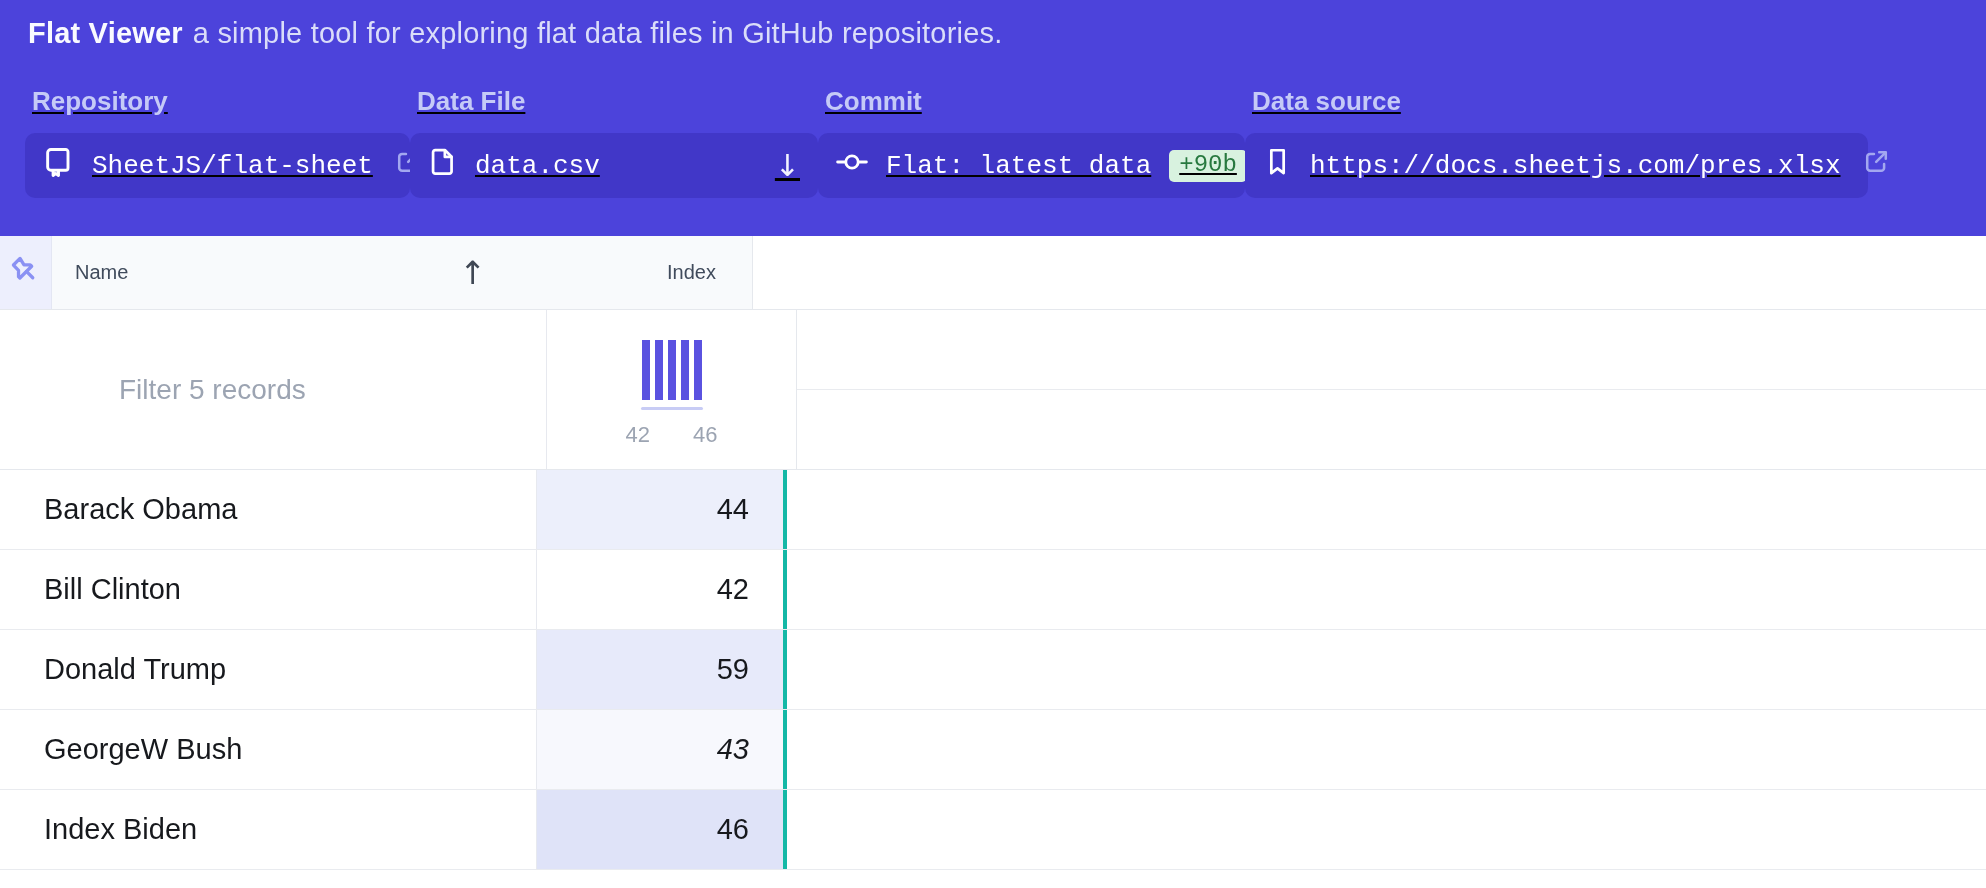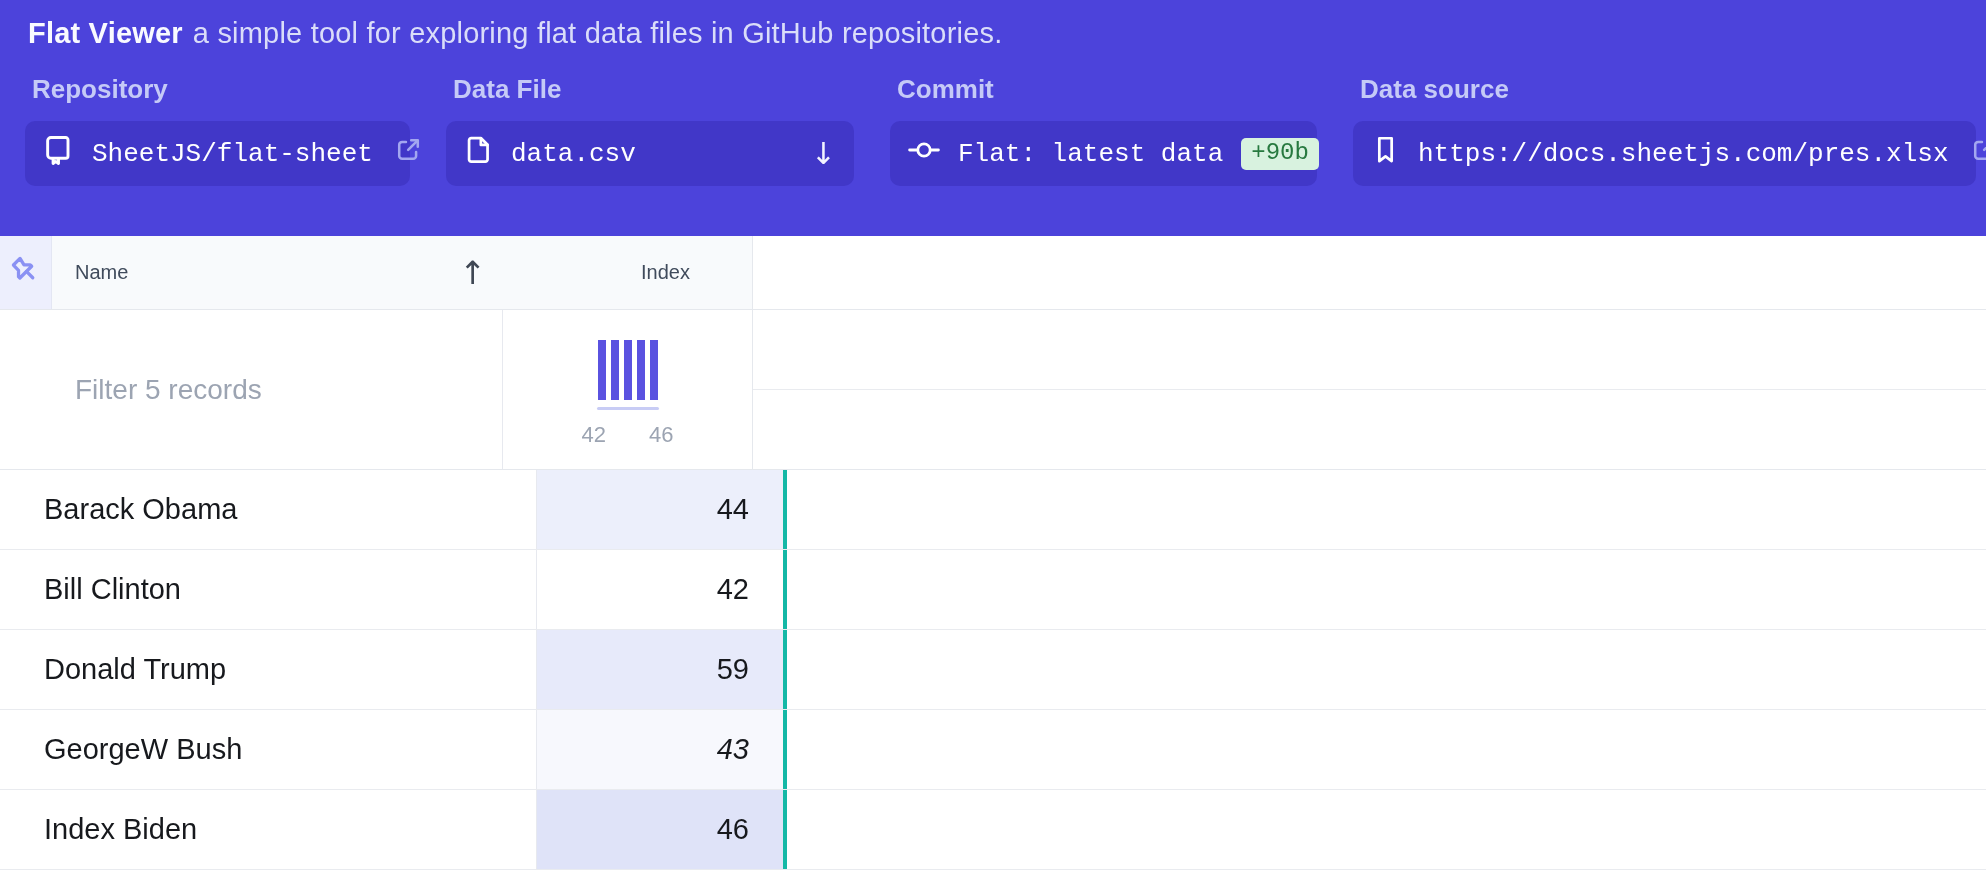--- a/index.html
+++ b/index.html
@@ -7,21 +7,21 @@
   .app{
     position:relative; width:1986px; height:888px; overflow:hidden;
     font-family:"Liberation Sans", sans-serif; background:#ffffff;
   }
   
   .topbar{
     width:100%; height:236px; background:#4C43DB; padding:17px 0 0 28px;
   }
   .title-line{ font-size:29px; color:#DADDF9; letter-spacing:.2px; }
   .title-line .app-name{ font-weight:700; color:#F9FAFF; margin-right:10px; }
-  .controls{ display:flex; gap:36px; margin:24px 0 0 -3px; }
+  .controls{ display:flex; margin:36px 0 0 -3px;text-decoration:underline; }
   .control{ display:flex; flex-direction:column; }
   .control-label{
     font-size:26px; font-weight:600; color:#C5CAF7; margin:0 0 16px 7px; line-height:31px;
   }
   .control-button{
     height:65px; border:none; border-radius:10px; background:#4137C8;
     display:flex; align-items:center; gap:18px; padding:0 18px;
     font-family:"Liberation Mono","DejaVu Sans Mono",monospace;
     font-size:26px; color:#FFFFFF; cursor:pointer; text-align:left; white-space:nowrap;
   }
@@ -41,26 +41,26 @@
     display:flex; align-items:center; justify-content:center;
   }
   .hdr-name{
     width:450px; background:#F8FAFC; display:flex; align-items:center;
     justify-content:space-between; padding:0 16px 0 23px;
   }
   .hdr-name .col-title, .hdr-index{ font-size:20px; font-weight:500; color:#404B5C; }
   .sort-arrow{ font-family:"DejaVu Sans",sans-serif; font-size:32px; color:#3F4754; }
   .hdr-index{
     width:251px; background:#F8FAFC; border-right:1px solid #E5E8ED;
-    display:flex; align-items:center; justify-content:flex-end; padding-right:62px;
+    display:flex; align-items:center; justify-content:flex-end; padding-right:36px;
   }
   .hdr-rest{ flex:1; background:#fff; }
   
   .filter-row{ display:flex; height:160px; border-bottom:1px solid #E5E8ED; }
-  .filter-cell{ width:502px; display:flex; align-items:flex-start; }
+  .filter-cell{ width:502px; display:flex; align-items:flex-start;margin-left:44px; }
   .filter-input{
     width:100%; height:100%; border:none; outline:none; padding-left:75px;
     font-family:"Liberation Sans",sans-serif; font-size:28px; color:#30363D;
   }
   .filter-input::placeholder{ color:#9CA4B2; opacity:1; }
   .hist-cell{
     width:251px; border-left:1px solid #E7E9EF; border-right:1px solid #E5E8ED;
     display:flex; flex-direction:column; align-items:center; justify-content:center;
     padding-top:8px;
   }

